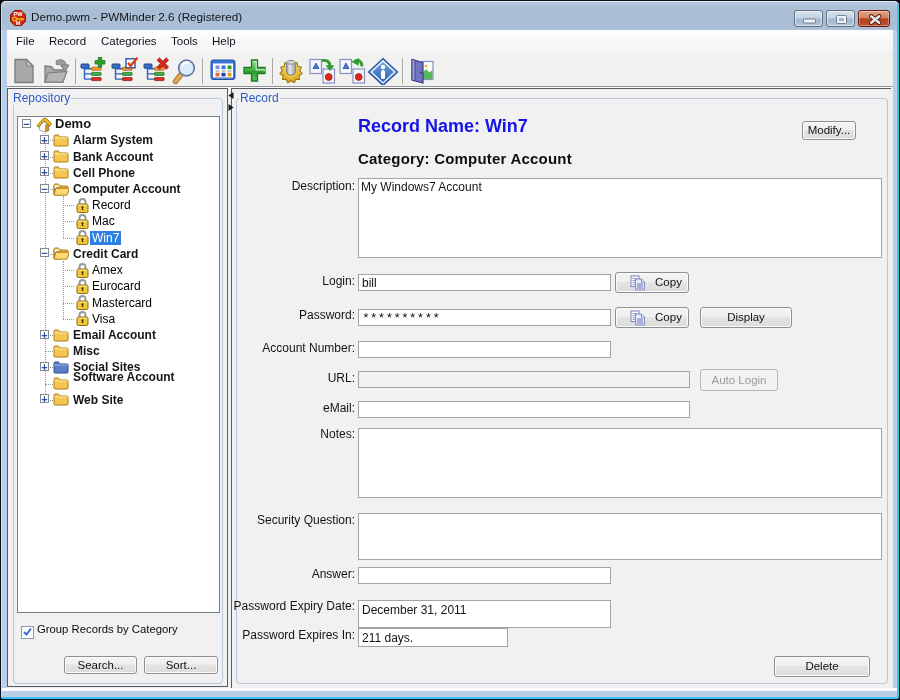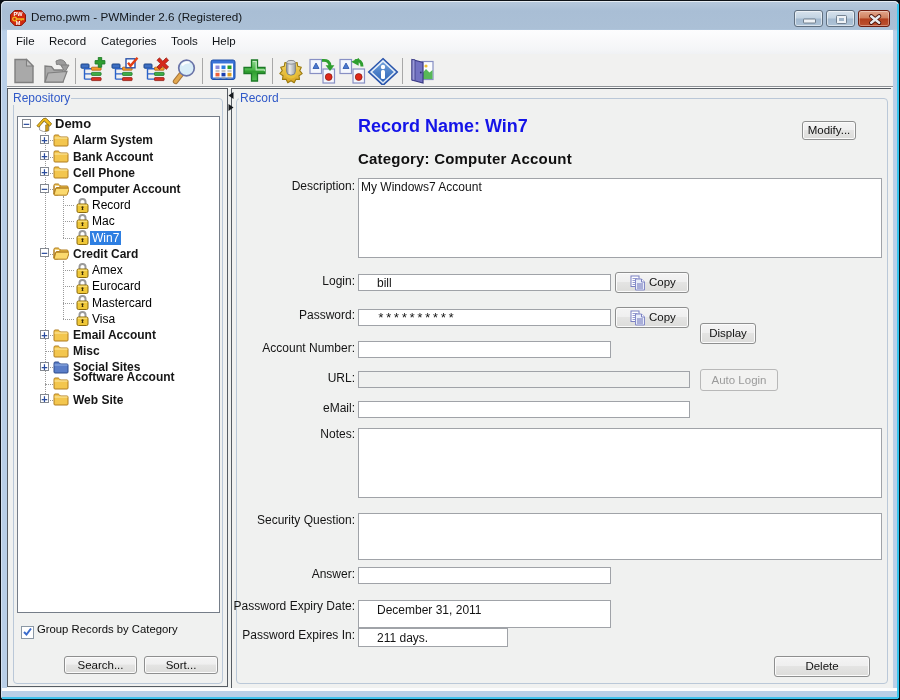--- a/index.html
+++ b/index.html
@@ -57,23 +57,23 @@
 .doth { position:absolute; border-top:1px dotted #9a9a9a; height:0; }
 .dotv { position:absolute; border-left:1px dotted #9a9a9a; width:0; }
 #gcheck { position:absolute; left:13px; top:537px; width:13px; height:13px; background:#fff; border:1px solid #8b98a5; }
 #gchecklbl { position:absolute; left:29px; top:534px; font-size:11.3px; color:#0c0c0c; }
 .btn { position:absolute; font-size:11.5px; color:#111; text-align:center;
   border:1px solid #8e8f8f; border-radius:3px;
   background:linear-gradient(180deg,#f4f4f4 0%,#efefef 45%,#e4e4e3 50%,#dcdcda 100%);
   box-shadow:inset 0 0 0 1px #fbfbfb; }
 .btn span { position:relative; }
 .btnd { color:#9b9b9b; border-color:#b8b8b8; background:#f2f2f1; box-shadow:none; }
-.cpy { text-align:left; } .cpy span { margin-left:33px; }
-
-.fld { position:absolute; background:#fff; border:1px solid #a0a3a8; font-size:12px; color:#141414; padding:2px 18px; white-space:nowrap; }
+.cpy { text-align:center; } .cpy span { margin-left:33px; }
+
+.fld { position:absolute; background:#fff; border:1px solid #a0a3a8; font-size:12px; color:#141414; padding:2px 3px; white-space:nowrap; }
 .fldd { background:#f0f1f0; }
 .rlabel { position:absolute; font-size:12px; color:#141414; text-align:left; white-space:nowrap;padding-left:44px; }
 </style>
 </head>
 <body>
 <div id="win">
   <div id="winborder"></div>
   <div id="cyan"></div>
   <div id="whitestrip"></div>
   <div id="cyanr"></div>
@@ -413,21 +413,21 @@
 
       <div class="rlabel" style="right:536px;top:219px">Password:</div>
       <div class="fld" style="left:126px;top:220px;width:253px;height:17px;line-height:14px;font-size:13px;font-family:'Liberation Mono',monospace">**********</div>
       <div class="btn cpy" style="left:383px;top:218px;width:74px;height:21px;line-height:19px"><svg style="position:absolute;left:14px;top:2px" width="16" height="16" viewBox="0 0 16 16">
             <rect x="1" y="1" width="8" height="10.5" fill="#fff" stroke="#7a80c2"></rect>
             <path d="M2.5 3.5 h5 M2.5 5.5 h5 M2.5 7.5 h5 M2.5 9.5 h3" stroke="#8a90cc" stroke-width="0.9"></path>
             <path d="M5.5 4 L11.5 4 L14.5 7 L14.5 15 L5.5 15 Z" fill="#e9edf9" stroke="#8389c8"></path>
             <path d="M11.5 4 L11.5 7 L14.5 7" fill="#fff" stroke="#7a80c2"></path>
             <path d="M7 9 h6 M7 11 h6 M7 13 h6" stroke="#6a70b8" stroke-width="1"></path>
           </svg><span>Copy</span></div>
-      <div class="btn" style="left:468px;top:234px;width:56px;height:21px;line-height:19px">Display</div>
+      <div class="btn" style="left:468px;top:218px;width:92px;height:21px;line-height:19px">Display</div>
 
       <div class="rlabel" style="right:536px;top:252px">Account Number:</div>
       <div class="fld" style="left:126px;top:252px;width:253px;height:17px"></div>
 
       <div class="rlabel" style="right:536px;top:282px">URL:</div>
       <div class="fld fldd" style="left:126px;top:282px;width:332px;height:17px"></div>
       <div class="btn btnd" style="left:468px;top:280px;width:78px;height:22px;line-height:20px">Auto Login</div>
 
       <div class="rlabel" style="right:536px;top:312px">eMail:</div>
       <div class="fld" style="left:126px;top:312px;width:332px;height:17px"></div>

